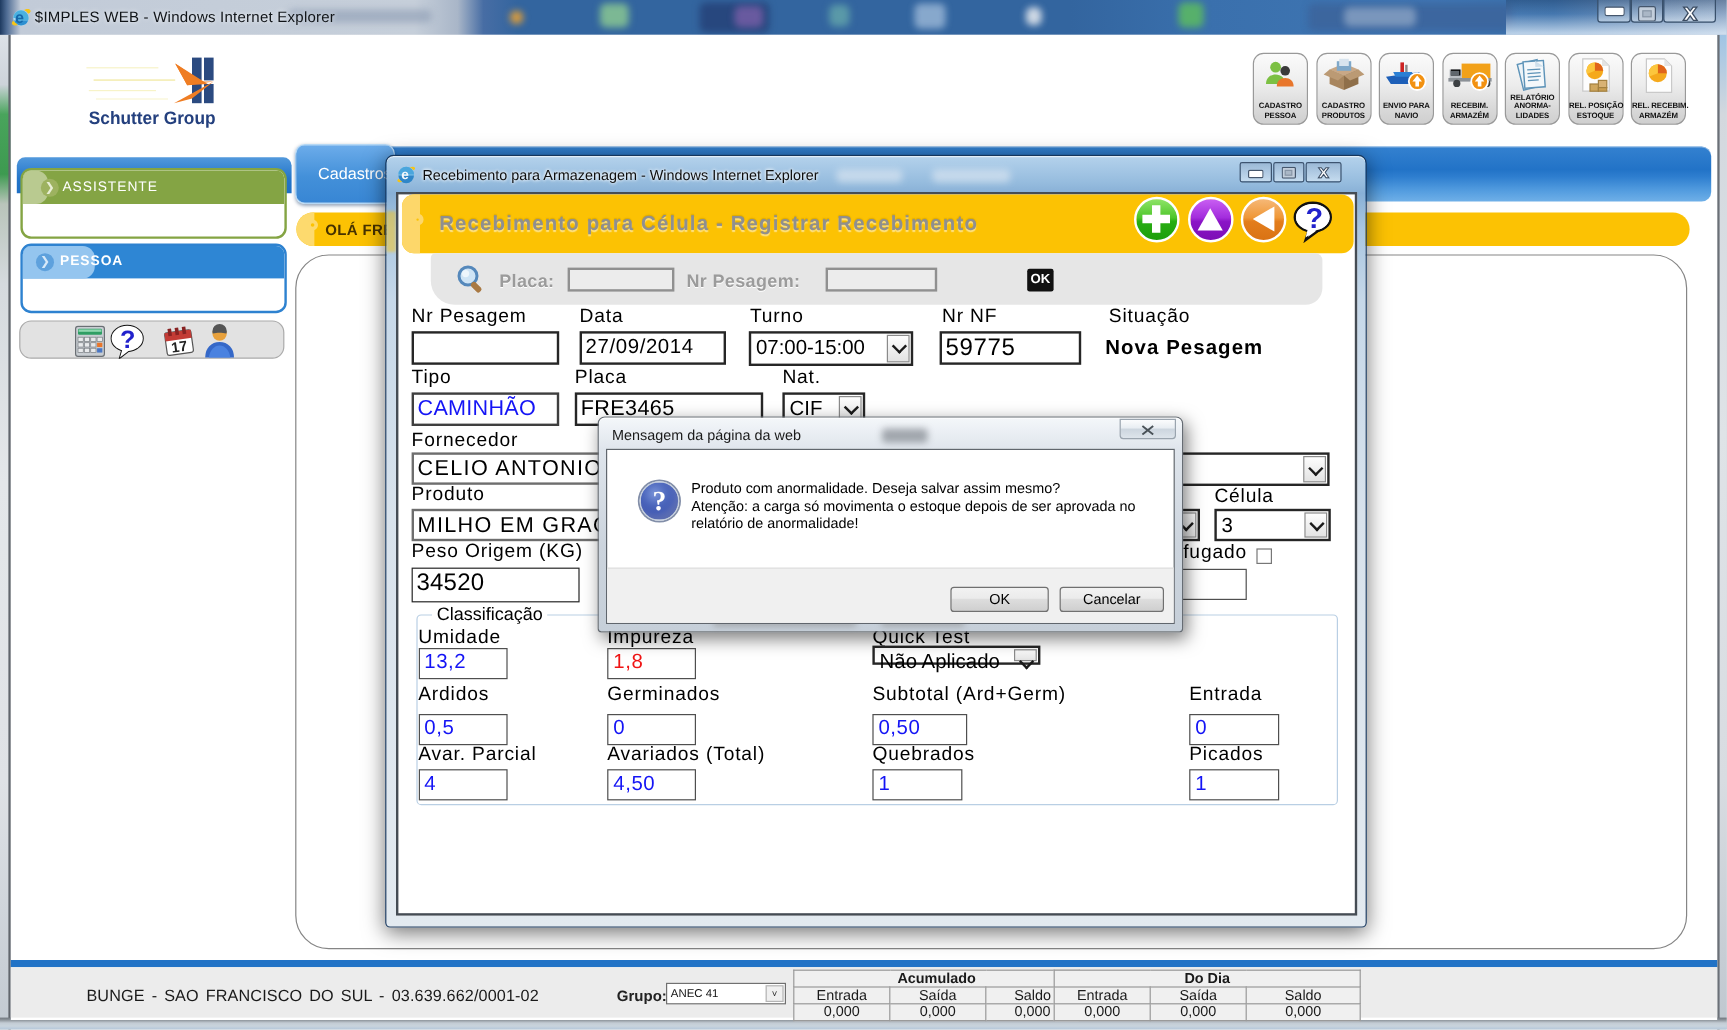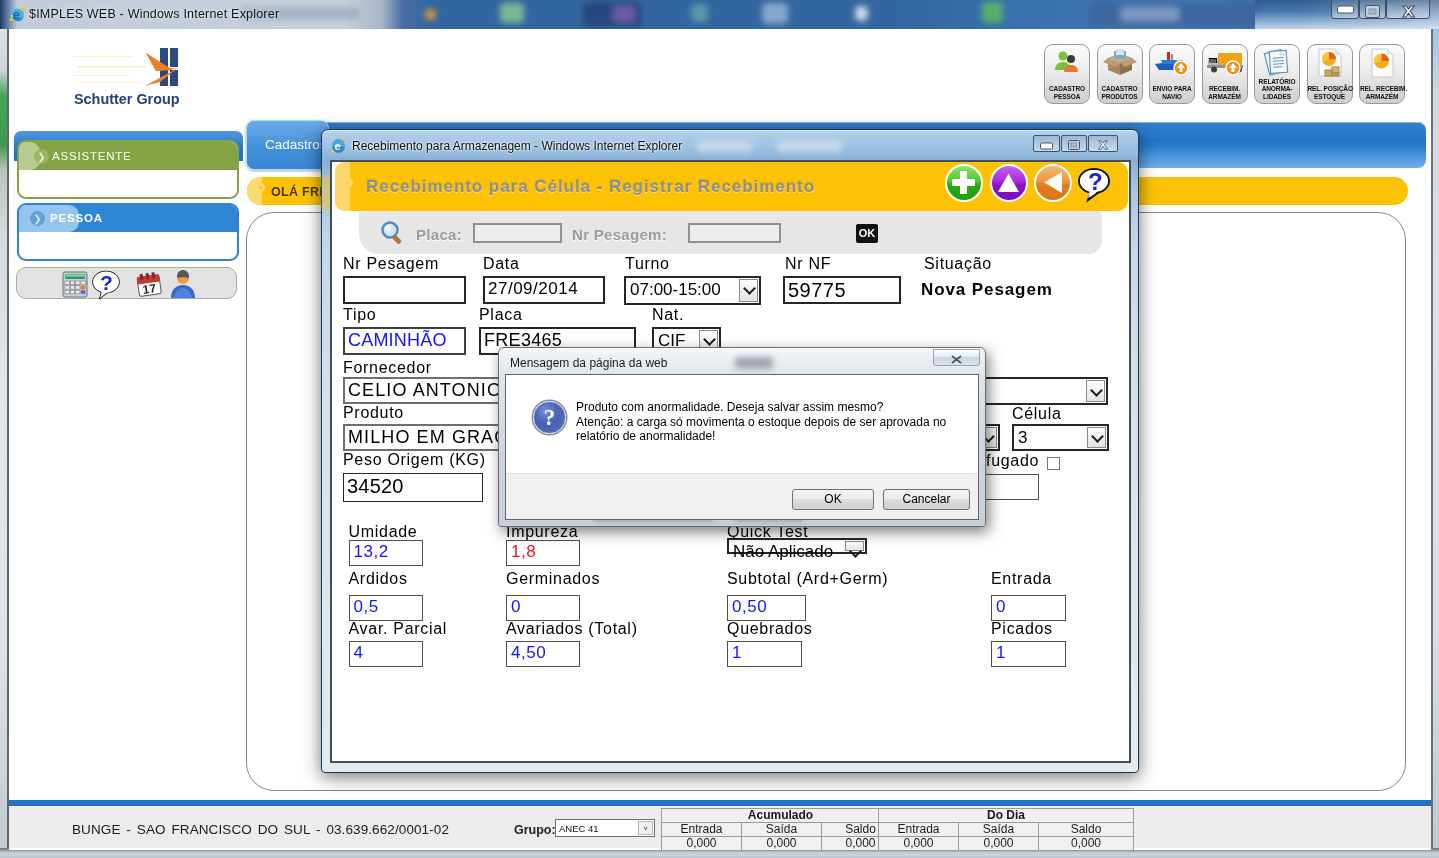--- a/index.html
+++ b/index.html
@@ -431,20 +431,23 @@
       </div>
 <div class="sel" style="left:682px;top:263.5px;width:97px;height:27px">
         <div class="sv">3</div>
         <div class="sa"></div>
       </div>
 <div class="lb" style="left:13px;top:291px">Peso Origem (KG)</div>
 <div class="lb" style="left:656px;top:291.5px">fugado</div>
 <div class="ab" style="left:717px;top:296.5px;width:13px;height:13px;border:1px solid #777;background:#fff"></div>
 <div class="inp" style="left:13px;top:312.5px;width:140px;height:29px;font-size:20px;letter-spacing:.2px;border-width:1.5px">34520</div>
 <div class="inp1" style="left:603px;top:313.5px;width:106px;height:26px"></div>
+<div id="clsfs">
+        <div class="lg">Classificação</div>
+      </div>
 <div class="lb" style="left:18.5px;top:363px">Umidade</div>
 <div class="lb" style="left:176px;top:363px">Impureza</div>
 <div class="lb" style="left:397px;top:363px">Quick Test</div>
 <div class="inp1 blue" style="left:18.5px;top:380px;width:74px;height:26px">13,2</div>
 <div class="inp1 red" style="left:176px;top:380px;width:74px;height:26px">1,8</div>
 <div class="sel" style="left:397px;top:378px;width:140px;height:16px">
         <div class="sv">Não Aplicado</div>
         <div class="sa"></div>
       </div>
 <div class="lb" style="left:18.5px;top:410px">Ardidos</div>

